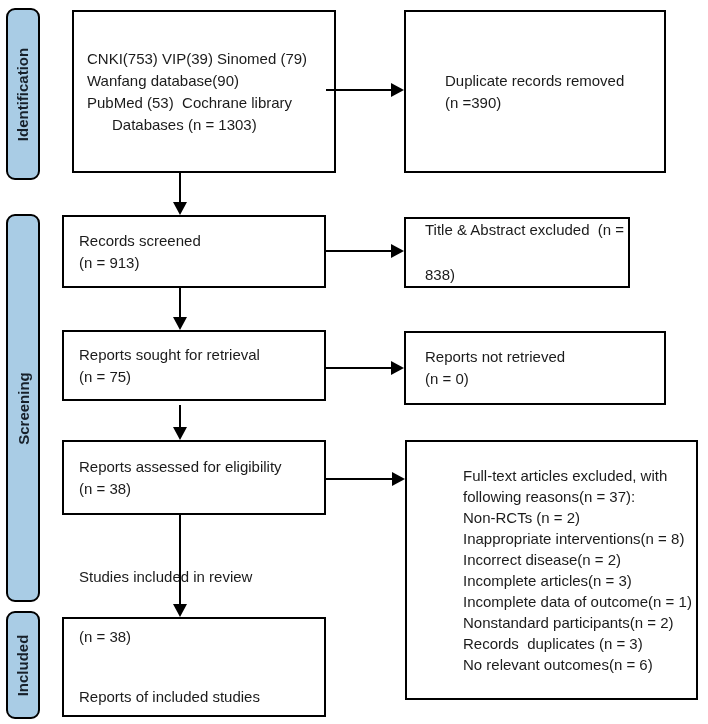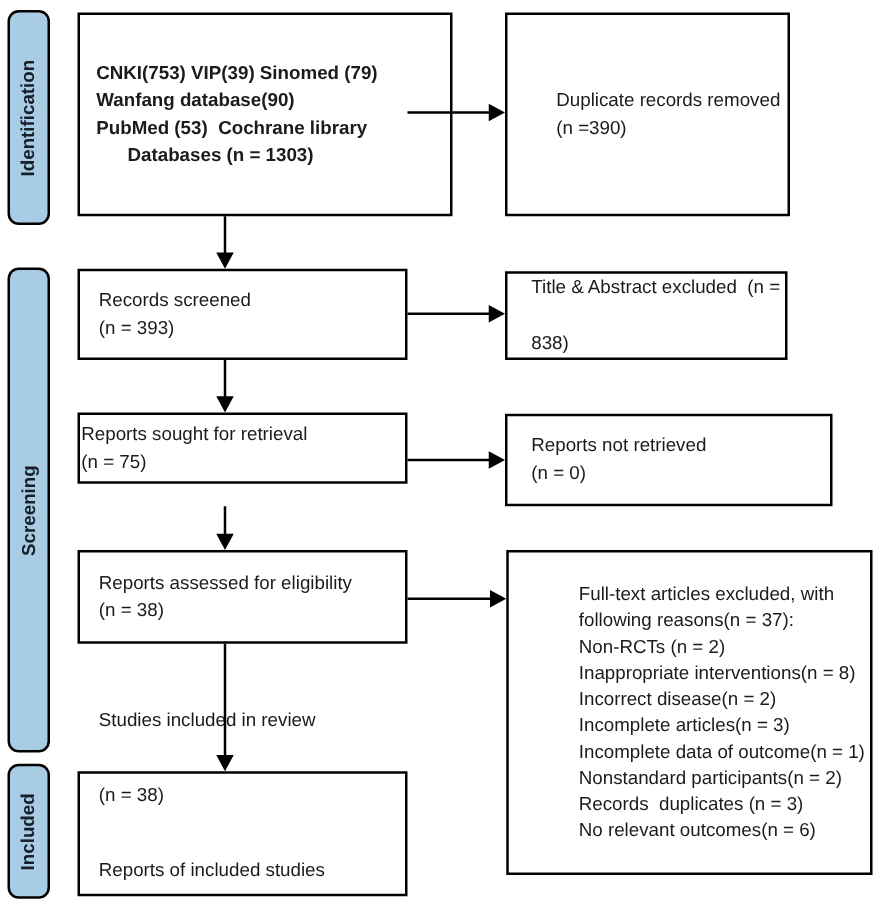--- a/index.html
+++ b/index.html
@@ -63,50 +63,50 @@
   <div class="stage" style="top:8px;height:172px;">
     <span>Identification</span>
   </div>
   <div class="stage" style="top:214px;height:388px;">
     <span>Screening</span>
   </div>
   <div class="stage" style="top:611px;height:108px;">
     <span>Included</span>
   </div>
 
-  <div class="fbox" style="left:62px;top:10px;width:300px;height:163px;padding-left:13px;font-weight:bold;">
+  <div class="fbox" style="left:72px;top:10px;width:264px;height:163px;padding-left:13px;">
       <div class="line">CNKI(753) VIP(39) Sinomed (79)</div>
       <div class="line">Wanfang database(90)</div>
       <div class="line">PubMed (53)  Cochrane library</div>
       <div class="line">      Databases (n = 1303)</div>
     </div>
 
   <div class="fbox" style="left:62px;top:215px;width:264px;height:73px;padding-left:15px;">
       <div class="line">Records screened</div>
-      <div class="line">(n = 393)</div>
+      <div class="line">(n = 913)</div>
     </div>
 
-  <div class="fbox" style="left:62px;top:330px;width:264px;height:57px;padding-left:1px;">
+  <div class="fbox" style="left:62px;top:330px;width:264px;height:71px;padding-left:15px;">
       <div class="line">Reports sought for retrieval</div>
       <div class="line">(n = 75)</div>
     </div>
 
   <div class="fbox" style="left:62px;top:440px;width:264px;height:75px;padding-left:15px;">
       <div class="line">Reports assessed for eligibility</div>
       <div class="line">(n = 38)</div>
     </div>
 
   <div class="fbox" style="left:62px;top:617px;width:264px;height:100px;padding-left:15px;gap:38px;">
       <div class="line">Studies included in review</div>
       <div class="line">(n = 38)</div>
       <div class="line">Reports of included studies</div>
       <div class="line">(n = 38)</div>
     </div>
 
-  <div class="fbox" style="left:404px;top:10px;width:228px;height:163px;padding-left:39px;">
+  <div class="fbox" style="left:404px;top:10px;width:262px;height:163px;padding-left:39px;">
       <div class="line">Duplicate records removed</div>
       <div class="line">(n =390)</div>
     </div>
 
   <div class="fbox" style="left:404px;top:217px;width:226px;height:71px;padding-left:19px;justify-content:space-between;">
       <div class="line">Title &amp; Abstract excluded  (n =</div>
       <div class="line">838)</div>
     </div>
 
   <div class="fbox" style="left:404px;top:331px;width:262px;height:74px;padding-left:19px;">

